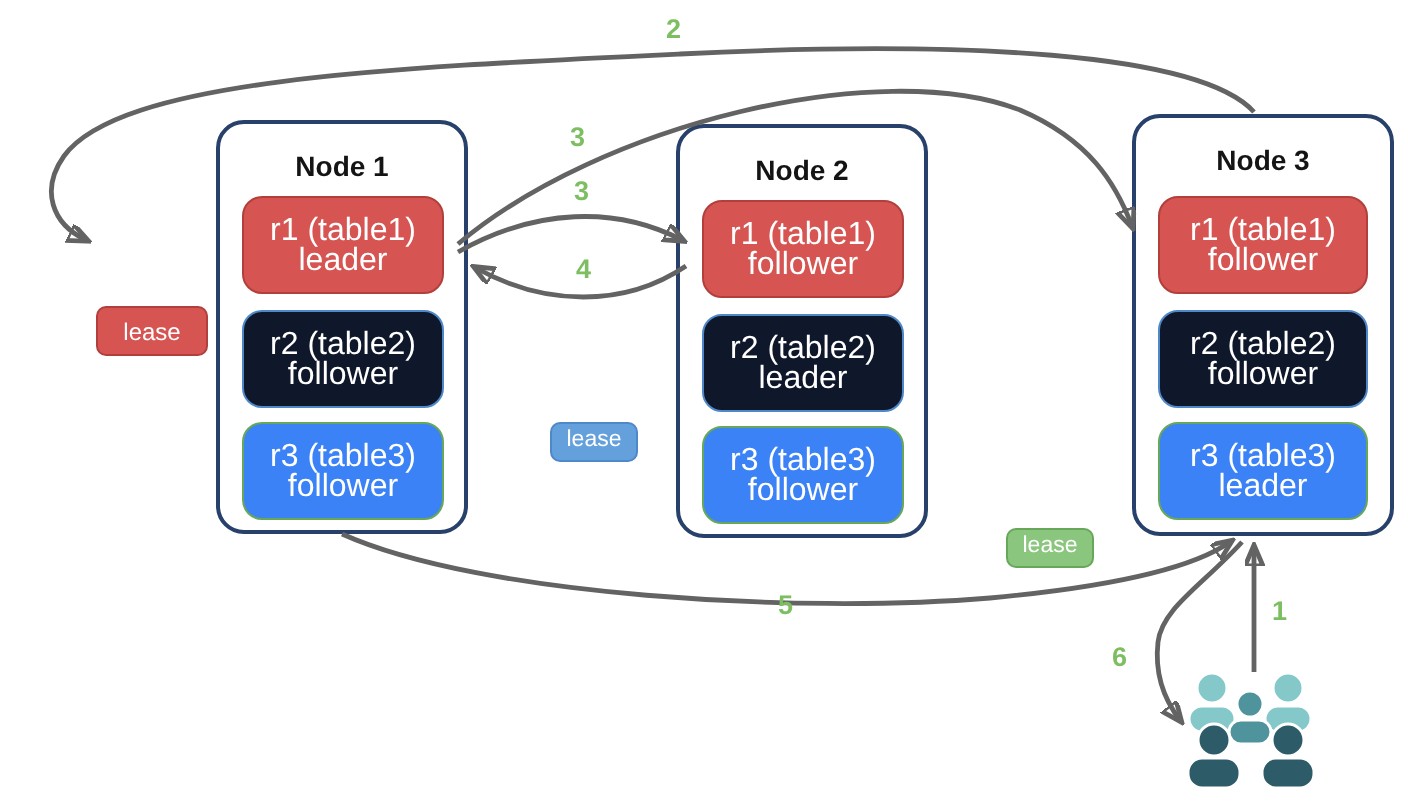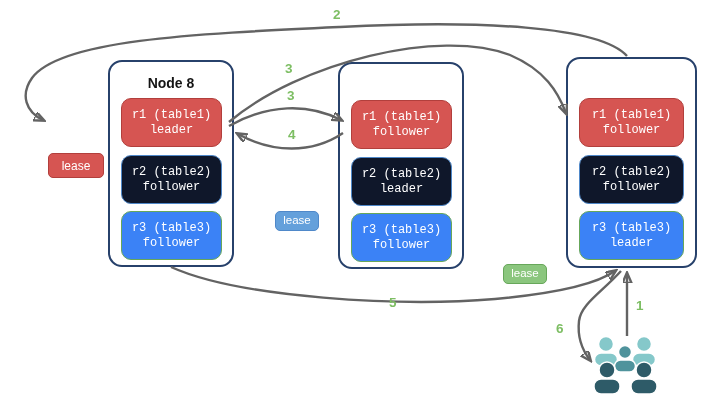--- a/index.html
+++ b/index.html
@@ -12,21 +12,21 @@
   .node{
     position:absolute;width:122px;height:203px;background:#ffffff;
     border:2px solid #27416b;border-radius:14px;z-index:1;
   }
   .node-title{
     text-align:center;margin-top:13px;font-size:14px;font-weight:bold;color:#141414;
   }
   .rep{
     position:absolute;left:11px;width:99px;height:47px;border-radius:10px;
     border:1.5px solid transparent;color:#ffffff;text-align:center;
-    font-size:12px;line-height:15px;display:flex;flex-direction:column;justify-content:center;font-family:Liberation Mono, monospace;
+    font-size:16px;line-height:15px;display:flex;flex-direction:column;justify-content:center;
   }
   .rep.red{background:#d65552;border-color:#b23f3c;}
   .rep.blue{background:#0f172a;border-color:#4f88c9;}
   .rep.green{background:#3b82f6;border-color:#67a75a;}
   .rep-1{top:36px;} .rep-2{top:93px;} .rep-3{top:149px;}
   .lease{
     position:absolute;z-index:3;color:#ffffff;font-size:12px;line-height:1;
     border-radius:5px;text-align:center;display:flex;align-items:center;justify-content:center;margin-top:44px;
   }
   .lease.red{left:48px;top:109px;width:54px;height:23px;background:#d65552;border:1.5px solid #b23f3c;}
@@ -51,51 +51,53 @@
     <path d="M 627 56 C 600 26, 480 20, 340 27 C 190 34, 60 40, 32 78 C 20 95, 26 112, 43 120" marker-end="url(#ah)"></path>
     <path d="M 229 122 C 300 62, 440 28, 510 55 C 545 70, 558 92, 566 113" marker-end="url(#ah)"></path>
     <path d="M 229 126 C 268 104, 308 103, 341 120" marker-end="url(#ah)"></path>
     <path d="M 343 133 C 312 154, 272 153, 238 134" marker-end="url(#ah)"></path>
     <path d="M 171 267 C 240 298, 400 307, 495 299 C 560 293, 598 283, 615 271" marker-end="url(#ah)"></path>
     <path d="M 627 336 L 627 274" marker-end="url(#ah)"></path>
     <path d="M 621 271 C 602 292, 581 304, 579 321 C 577 339, 583 351, 590 360" marker-end="url(#ah)"></path>
   </svg>
 
   <div class="node" style="left:108px;top:60px;">
-    <div class="node-title">Node 8</div>
+    <div class="node-title">Node 1</div>
     <div class="rep red rep-1">
       <span>r1 (table1)</span>
       <span>leader</span>
     </div>
     <div class="rep blue rep-2">
       <span>r2 (table2)</span>
       <span>follower</span>
     </div>
     <div class="rep green rep-3">
       <span>r3 (table3)</span>
       <span>follower</span>
     </div>
   </div>
 
   <div class="node" style="left:338px;top:62px;">
+    <div class="node-title">Node 2</div>
     <div class="rep red rep-1">
       <span>r1 (table1)</span>
       <span>follower</span>
     </div>
     <div class="rep blue rep-2">
       <span>r2 (table2)</span>
       <span>leader</span>
     </div>
     <div class="rep green rep-3">
       <span>r3 (table3)</span>
       <span>follower</span>
     </div>
   </div>
 
   <div class="node" style="left:566px;top:57px;height:207px;width:127px;">
+    <div class="node-title">Node 3</div>
     <div class="rep red rep-1" style="width:103px;top:39px;">
       <span>r1 (table1)</span>
       <span>follower</span>
     </div>
     <div class="rep blue rep-2" style="width:103px;top:96px;">
       <span>r2 (table2)</span>
       <span>follower</span>
     </div>
     <div class="rep green rep-3" style="width:103px;top:152px;">
       <span>r3 (table3)</span>

